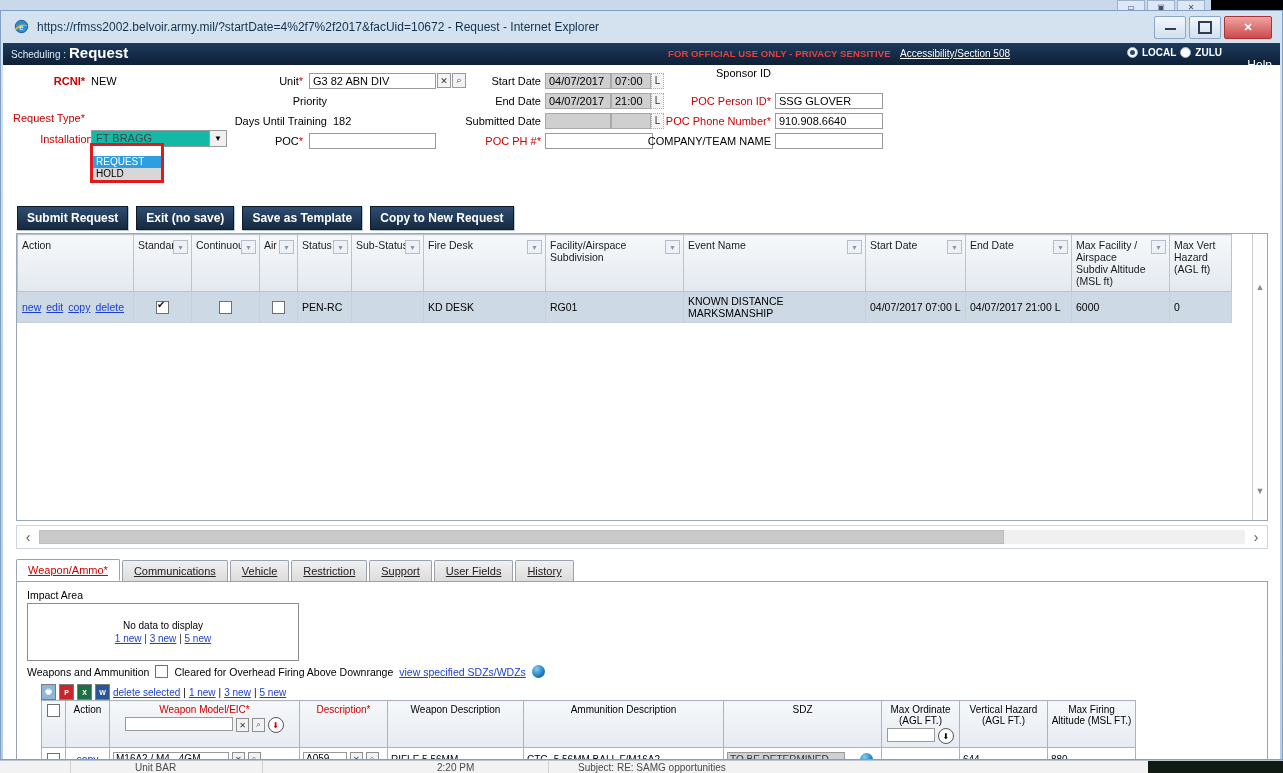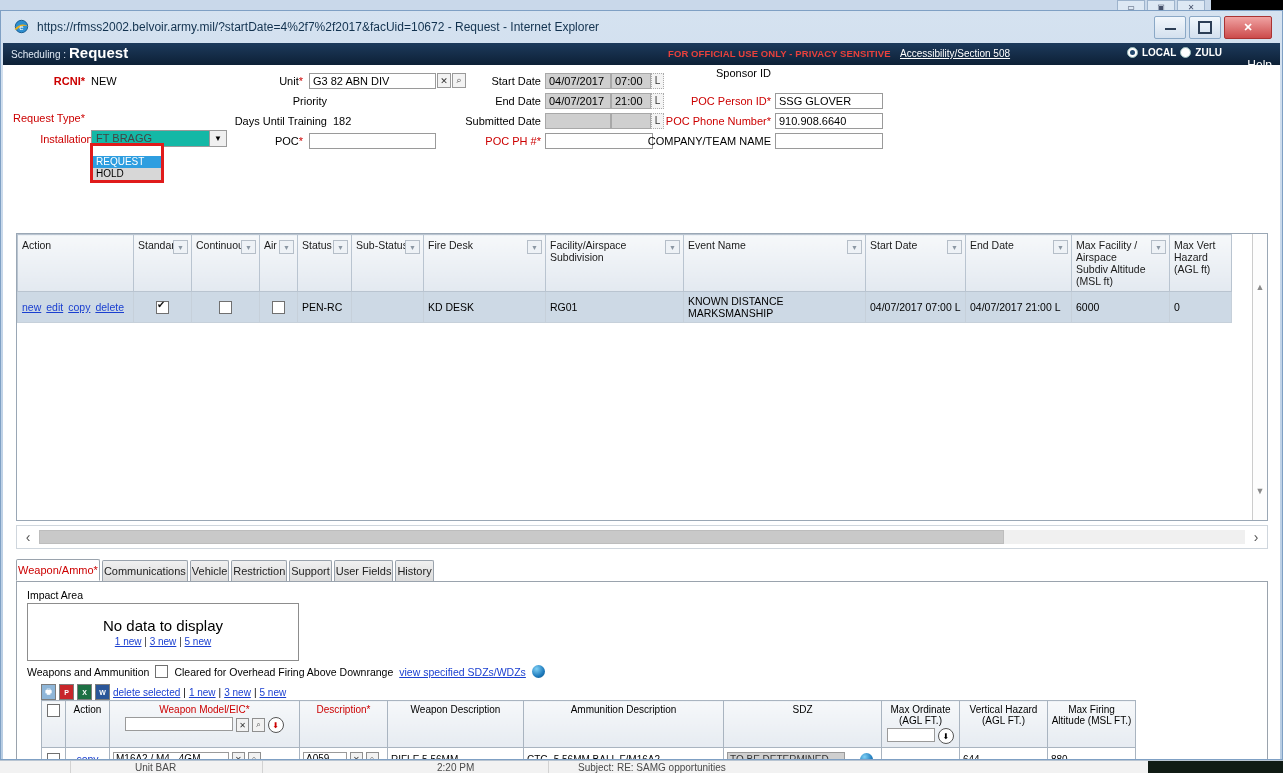--- a/index.html
+++ b/index.html
@@ -87,29 +87,29 @@
 
   
   .hsb{position:absolute;left:13px;top:482px;width:1252px;height:24px;border:1px solid #cfd6dd;background:#fff;box-sizing:border-box;display:flex;align-items:center;}
   .hsb .ar{width:22px;text-align:center;font-size:14px;color:#555;}
   .hsb .track{flex:1;height:14px;background:#f0f0f0;position:relative;}
   .hsb .thumb{position:absolute;left:0;top:0;height:14px;width:80%;background:#c9c9c9;border:1px solid #bdbdbd;box-sizing:border-box;}
 
   
   .tabs{position:absolute;left:13px;top:516px;display:flex;align-items:flex-end;gap:2px;}
   .tab{background:linear-gradient(to bottom,#f0f0f0,#dcdcdc);border:1px solid #9aa3ad;border-bottom:none;
-       padding:4px 1px;font-size:11px;color:#222;border-radius:2px 2px 0 0;}
+       padding:4px 11px;font-size:11px;color:#222;border-radius:2px 2px 0 0;text-decoration:underline;}
   .tab.active{background:#fff;border-bottom:1px solid #fff;color:#c00;position:relative;z-index:3;}
 
   .panel{position:absolute;left:13px;top:538px;width:1252px;height:190px;border:1px solid #9aa3ad;background:#fff;box-sizing:border-box;}
 
   .impact-lbl{position:absolute;left:10px;top:7px;font-size:10.5px;}
   .impact-box{position:absolute;left:10px;top:21px;width:270px;height:56px;border:1px solid #8d8d8d;background:#fff;
               display:flex;flex-direction:column;align-items:center;justify-content:center;}
-  .impact-box .nd{font-size:15px;}
+  .impact-box .nd{font-size:10px;}
   .nl a{color:#1a3fd0;text-decoration:underline;font-size:10px;}
   .nl{font-size:10px;color:#333;margin-top:2px;}
 
   .warow{position:absolute;left:10px;top:83px;display:flex;align-items:center;gap:6px;font-size:10.5px;}
   .warow a{color:#1a3fd0;text-decoration:underline;}
   .globe{width:13px;height:13px;border-radius:50%;
          background:radial-gradient(circle at 35% 30%,#7fd0f5,#1e7bbd 60%,#0c4f80);display:inline-block;}
   .exrow{position:absolute;left:24px;top:102px;display:flex;align-items:center;gap:3px;font-size:10px;}
   .exrow a{color:#1a3fd0;text-decoration:underline;}
   .exico{width:13px;height:14px;border:1px solid #7d7d7d;font-size:7px;color:#fff;
@@ -243,20 +243,26 @@
         <div class="lbl" style="left:640px;top:70px;width:128px;">COMPANY/TEAM NAME</div>
         <div class="fld" style="left:772px;top:68px;width:108px;"></div>
       </div>
 
       <div class="ddopen">
         <div class="top"></div>
         <div class="opt sel">REQUEST</div>
         <div class="opt alt">HOLD</div>
       </div>
 
+      <div class="btnrow">
+        <div class="btn">Submit Request</div>
+        <div class="btn">Exit (no save)</div>
+        <div class="btn">Save as Template</div>
+        <div class="btn">Copy to New Request</div>
+      </div>
 
       <div class="grid">
         <table class="gt">
           <colgroup>
             <col style="width:108px">
               <col style="width:58px">
               <col style="width:68px">
               <col style="width:38px">
             <col style="width:54px">
               <col style="width:72px">

